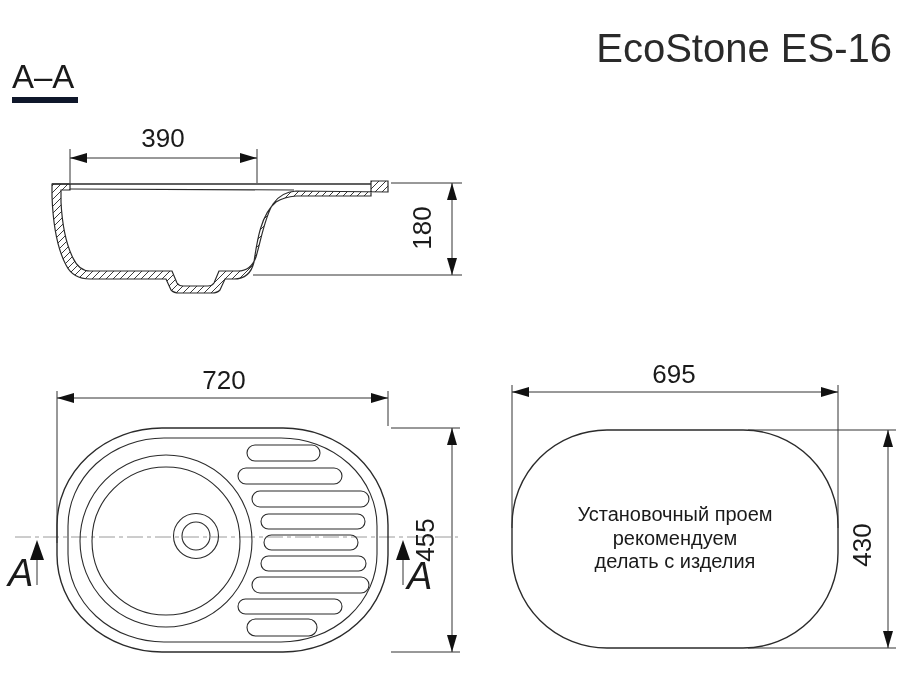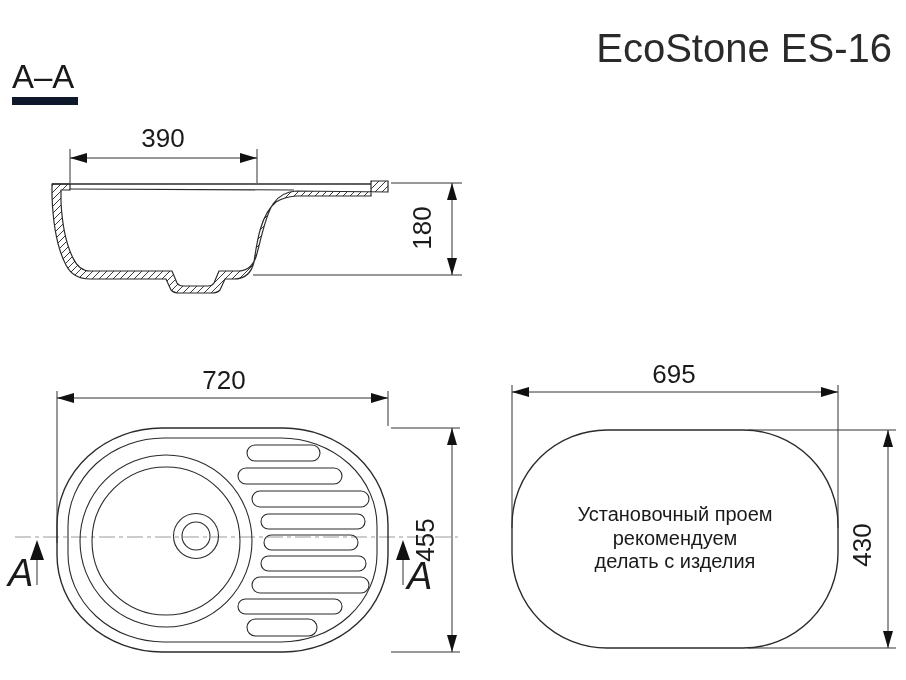--- a/index.html
+++ b/index.html
@@ -1,21 +1,21 @@
 <!DOCTYPE html>
 <html><head>
 <meta charset="utf-8">
 <style>
   html,body{margin:0;padding:0;background:#ffffff;}
   .page{position:relative;width:906px;height:680px;background:#ffffff;overflow:hidden;
         font-family:"Liberation Sans", sans-serif;}
   .title{position:absolute;top:26px;right:14px;font-size:40px;font-weight:300;
          color:#2a2a2a;letter-spacing:0px;white-space:nowrap;}
   .section-label{position:absolute;top:60px;left:12px;font-size:33px;font-weight:400;
-         color:#1a1a1a;border-bottom:8px solid #0f172a;padding:0 4px 2px 0;line-height:1.05;}
+         color:#1a1a1a;border-bottom:6px solid #0f172a;padding:0 4px 2px 0;line-height:1.05;}
   svg{position:absolute;top:0;left:0;}
   svg text{font-family:"Liberation Sans", sans-serif;fill:#1a1a1a;}
   .dimtxt{font-size:26px;}
   .notetxt{font-size:20px;}
   .marker-a{font-size:38px;font-style:italic;}
   .outline{stroke:#2b2b2b;stroke-width:1.4;fill:none;}
   .outline2{stroke:#2b2b2b;stroke-width:1.1;fill:none;}
   .dimline{stroke:#333333;stroke-width:1;fill:none;}
   .arrow{fill:#111111;stroke:none;}
   .cl{stroke:#9a9a9a;stroke-width:1;stroke-dasharray:16 4 4 4;fill:none;}

